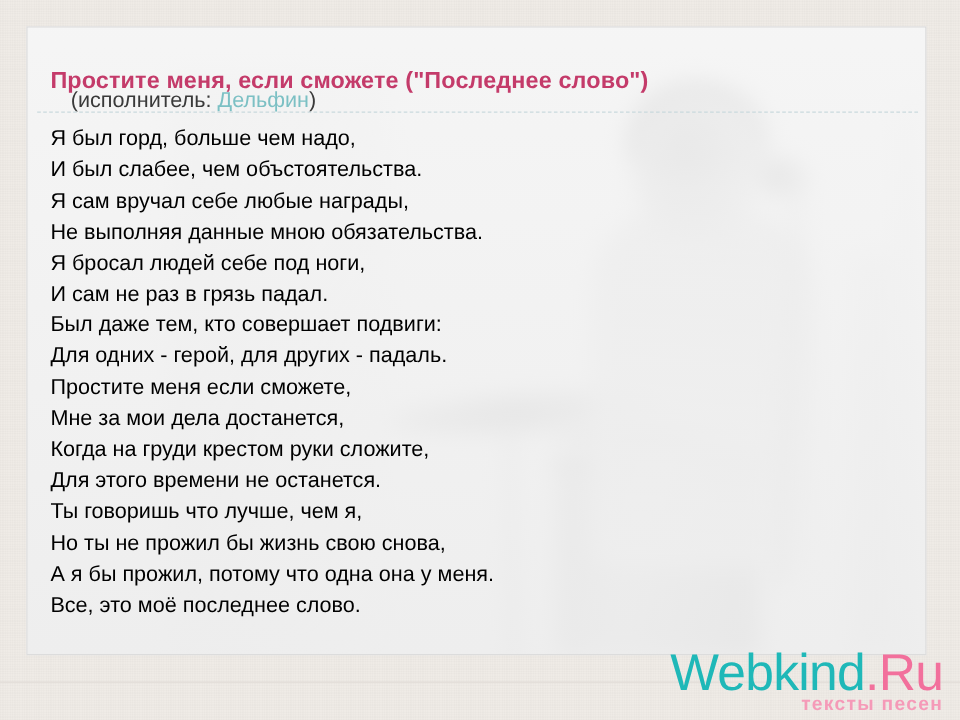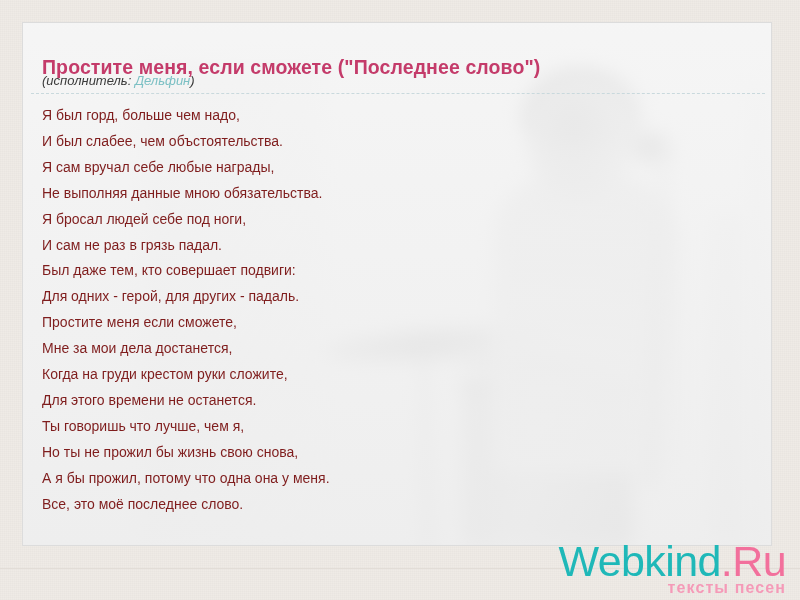--- a/index.html
+++ b/index.html
@@ -155,49 +155,48 @@
     left: 19px;
     top: 20px;
     font-size: 19.5px;
     color: #c43b6a;
     white-space: nowrap;
     letter-spacing: 0.1px;
   }
 
   #artist-line {
     position: absolute;
-    left: 19px;
+    left: 36px;
     top: 50px;
-    font-size: 13px;
+    font-size: 18px;
     color: #3a3a3a;
     white-space: nowrap;
-    font-style: italic;
   }
   #artist-link {
     color: #7cc0c4;
     text-decoration: none;
   }
 
   #title-divider {
     position: absolute;
     left: 8px;
     top: 70px;
     width: 734px;
     height: 0;
     border-top: 1px dashed #c9d9dd;
   }
 
   #lyrics {
     position: absolute;
     left: 19px;
     top: 80px;
     width: 700px;
-    font-size: 14px;
+    font-size: 18px;
     line-height: 25.9px;
-    color: #7f1d1d;
+    color: #000000;
     white-space: pre-wrap;
   }
 
   
   #logo {
     position: absolute;
     right: 14px;
     bottom: 4px;
     z-index: 30;
     text-align: right;

